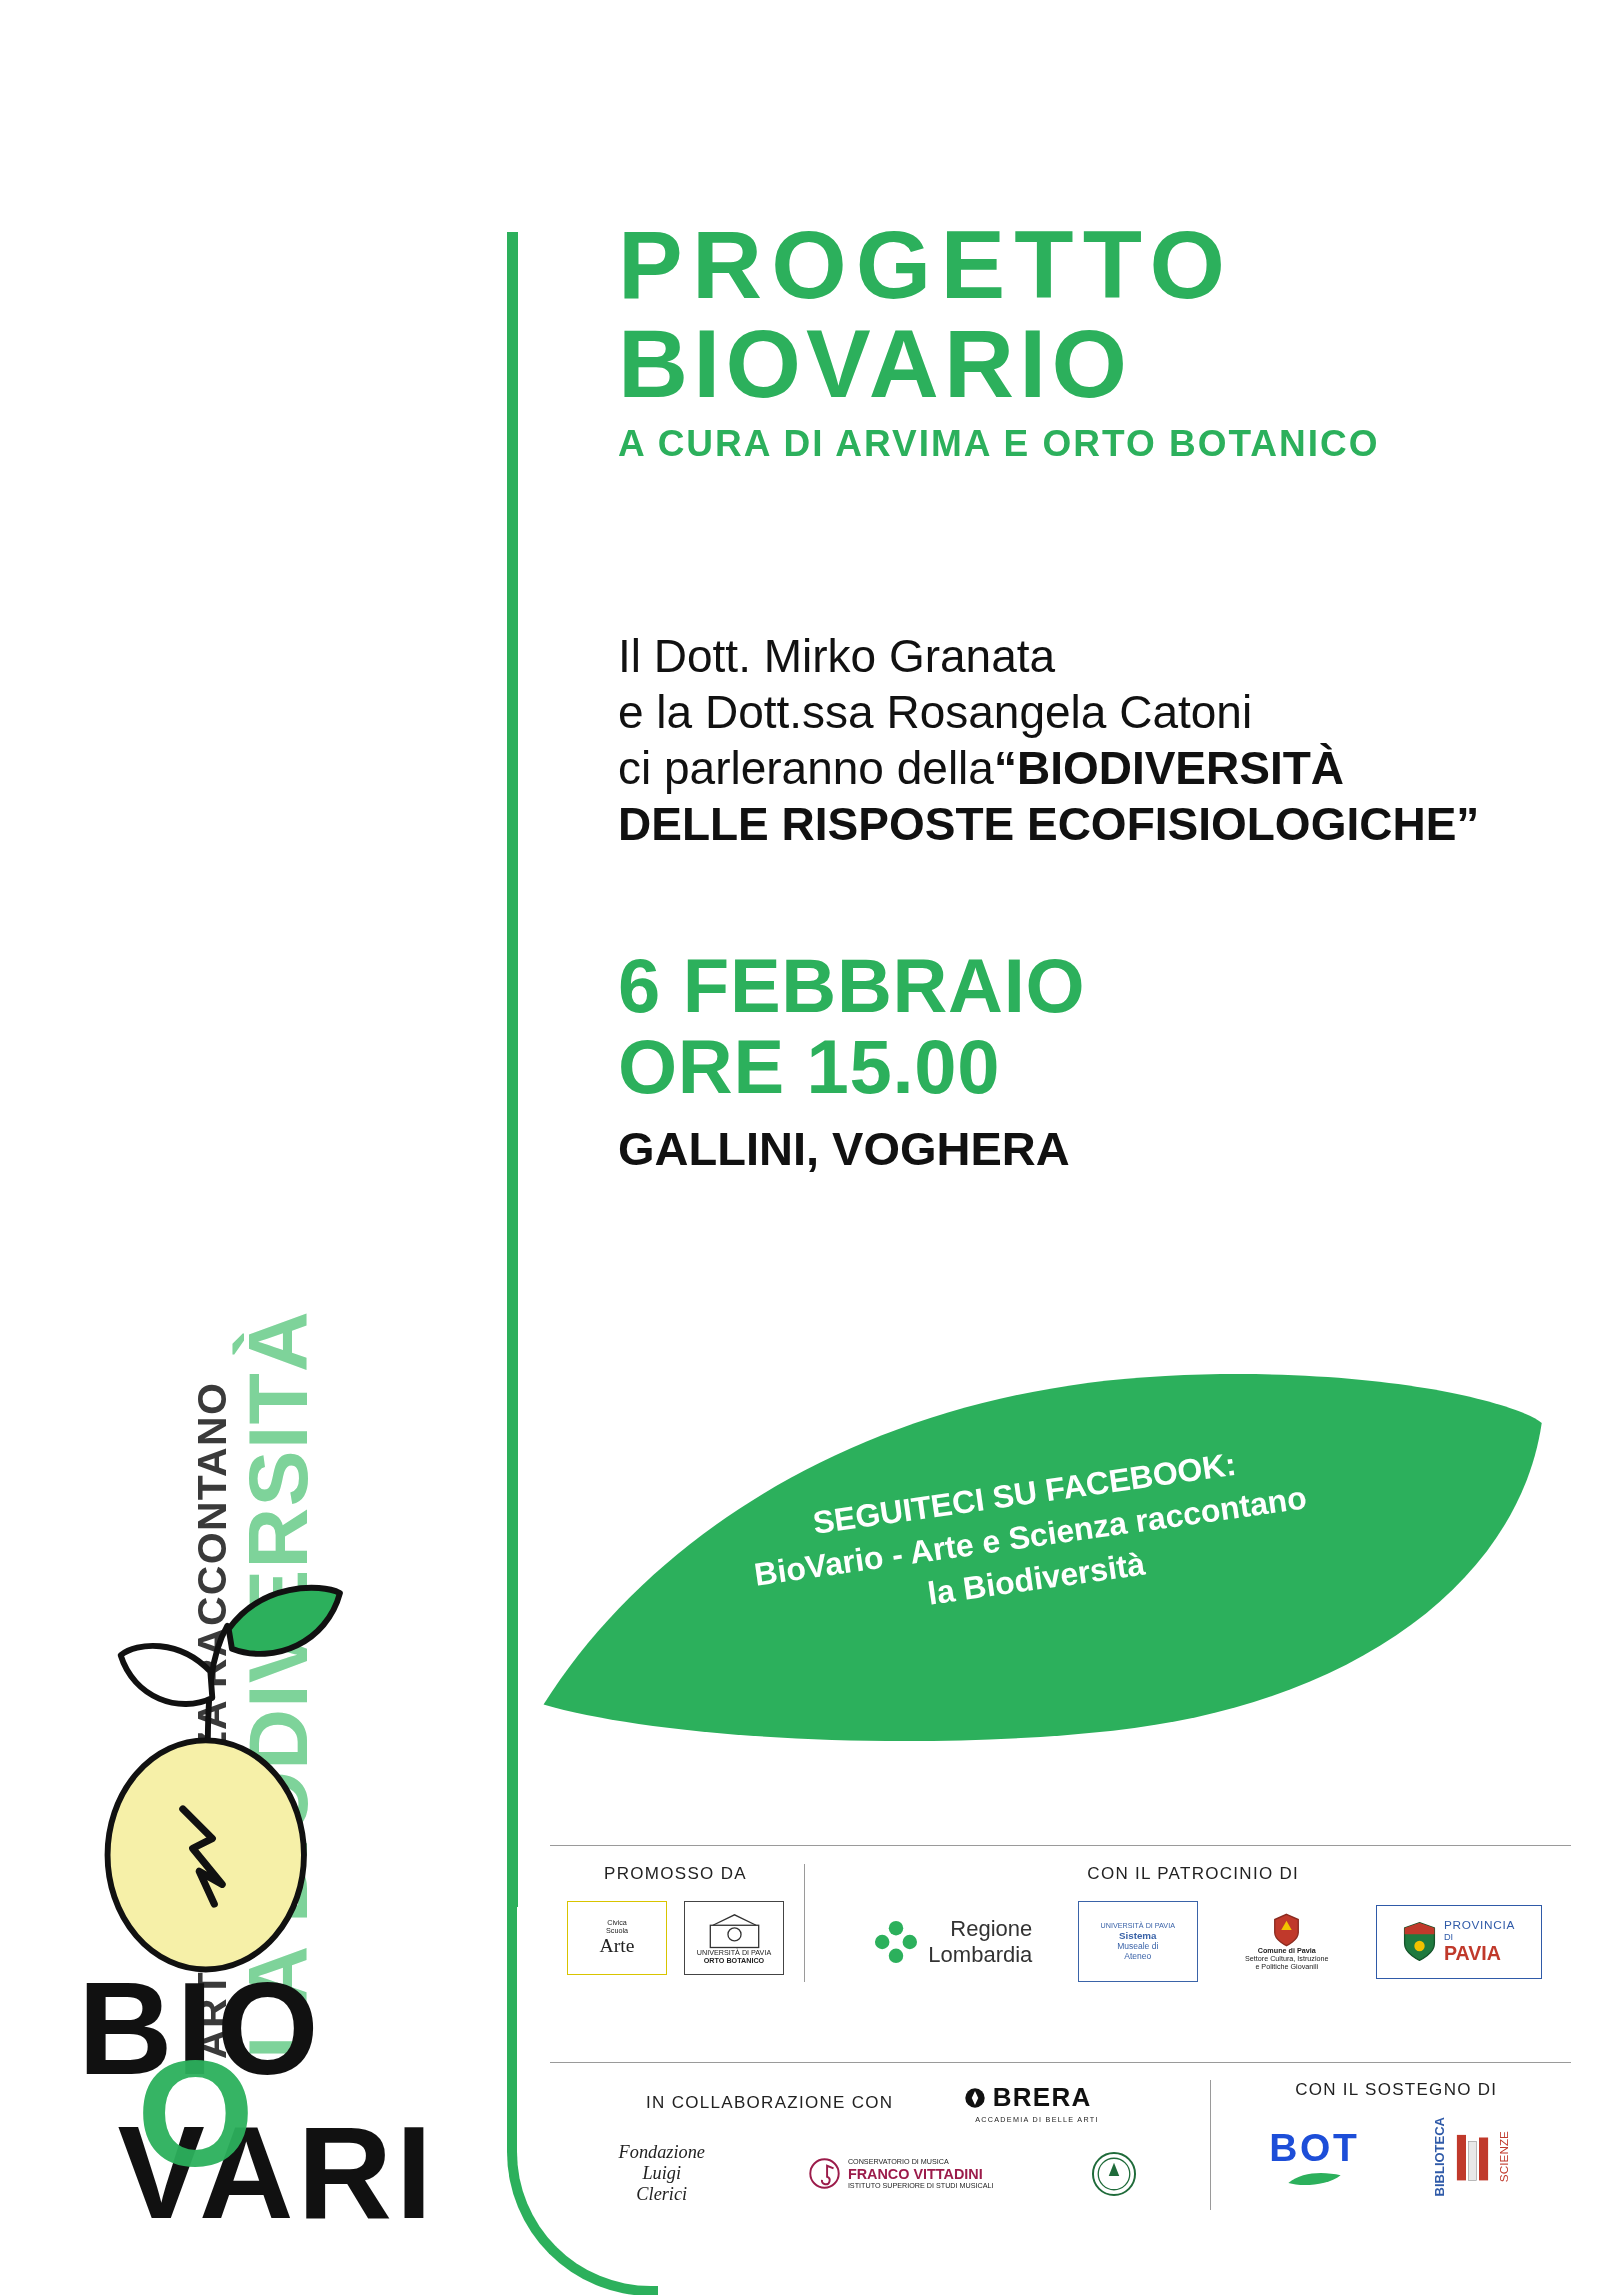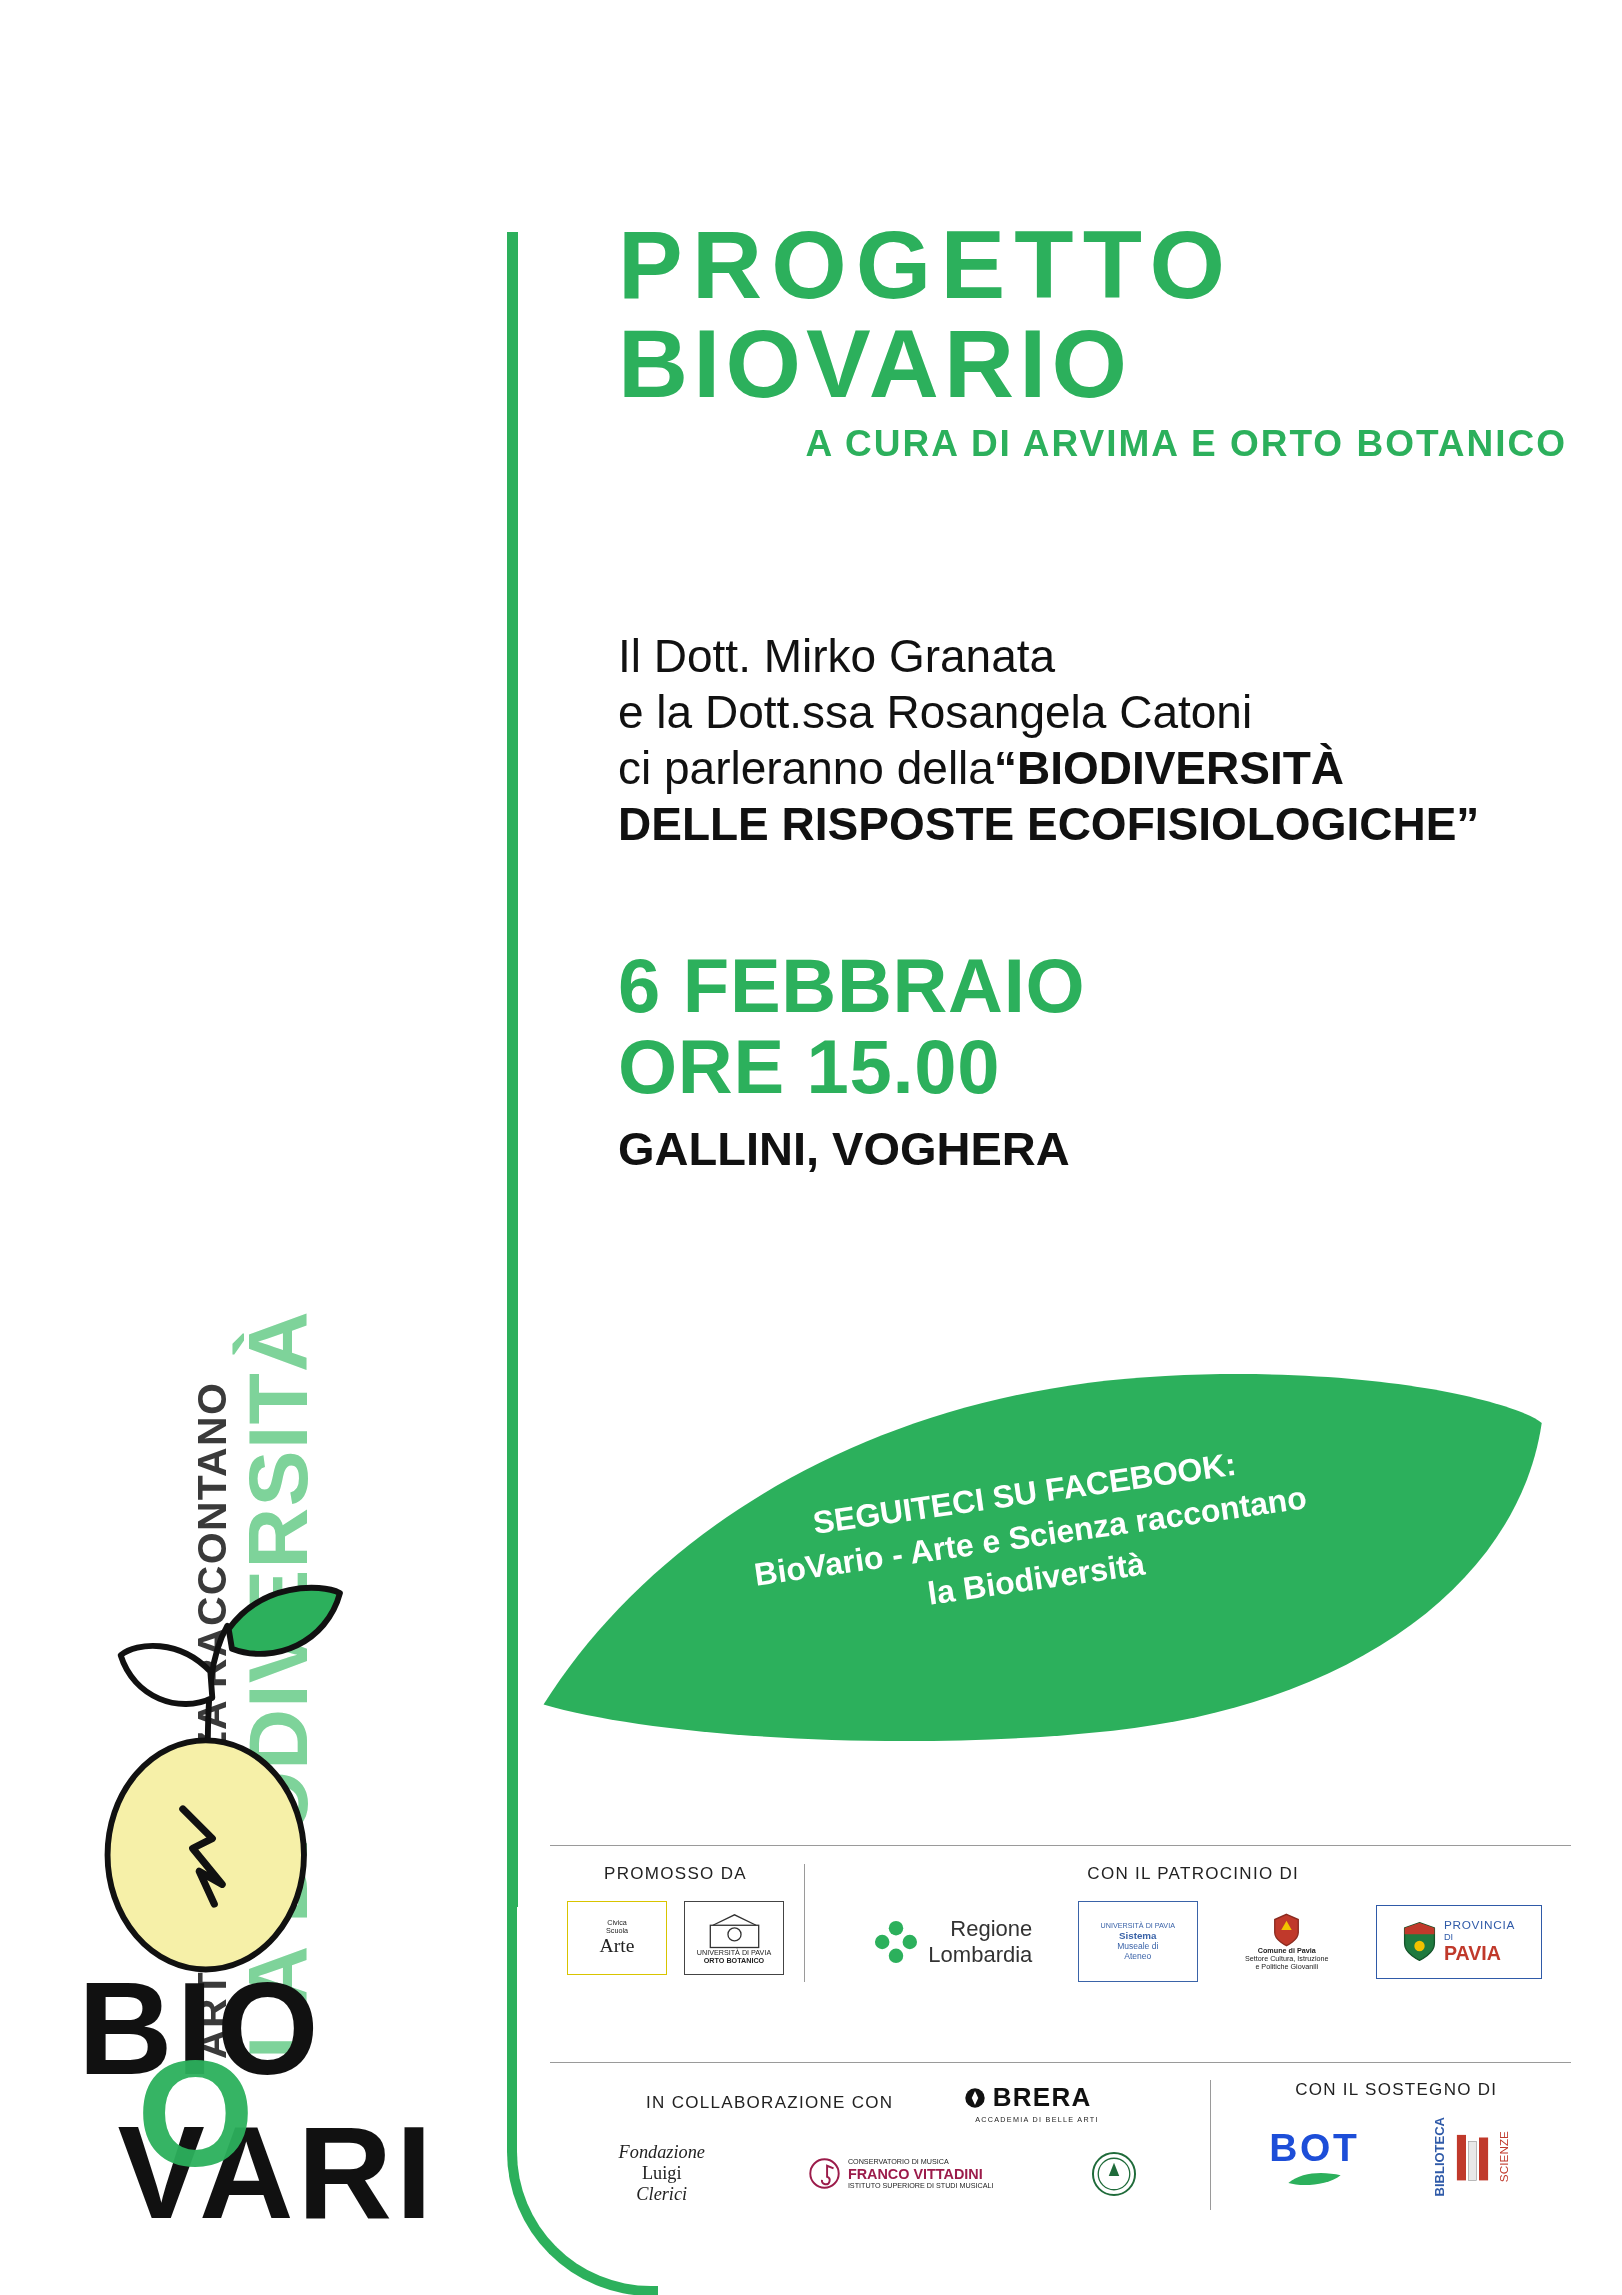--- a/index.html
+++ b/index.html
@@ -83,21 +83,20 @@
   }
   #title-line2 {
     letter-spacing: 5.2px;
   }
   #subtitle {
     color: #2cb05c;
     font-weight: bold;
     font-size: 37px;
     letter-spacing: 2px;
     margin-top: 9.2px;
-    text-align: right;
   }
 
   
   #speakers {
     position: absolute;
     left: 618px;
     top: 628px;
     width: 929px;
     font-size: 46px;
     line-height: 1.22;
@@ -386,21 +385,21 @@
               <path d="M17 6 L22 17 L17 28 L12 17 Z" fill="#fff"></path>
             </svg>
             <span style="font-size:26px;font-weight:bold;letter-spacing:1.3px;color:#111;">BRERA</span>
           </div>
           <div class="tiny" style="letter-spacing:1.3px;margin-top:2.6px;margin-left:18px;">ACCADEMIA DI BELLE ARTI</div>
         </div>
       </div>
       <div class="logos-row" style="margin-top:11.8px;gap:46px;">
         <div class="logo-box" style="width:151px;height:72px;font-family:'Liberation Serif',serif;">
           <span style="font-size:18.3px;font-style:italic;">Fondazione</span>
-          <span style="font-size:18.3px;">Luigi</span>
+          <span style="font-size:18.3px;font-style:italic;">Luigi</span>
           <span style="font-size:18.3px;font-style:italic;">Clerici</span>
         </div>
         <div class="logo-box" style="width:236px;height:72px;">
           <div style="display:flex;align-items:center;gap:7.9px;">
             <svg width="31" height="31" viewBox="0 0 48 48">
               <circle cx="24" cy="24" r="22" fill="none" stroke="#9b1b4a" stroke-width="3"></circle>
               <path d="M20 34 a6 6 0 1 0 8 -5 V12 l10 4" fill="none" stroke="#9b1b4a" stroke-width="3"></path>
             </svg>
             <div style="text-align:left;">
               <div class="tiny">CONSERVATORIO DI MUSICA</div>

